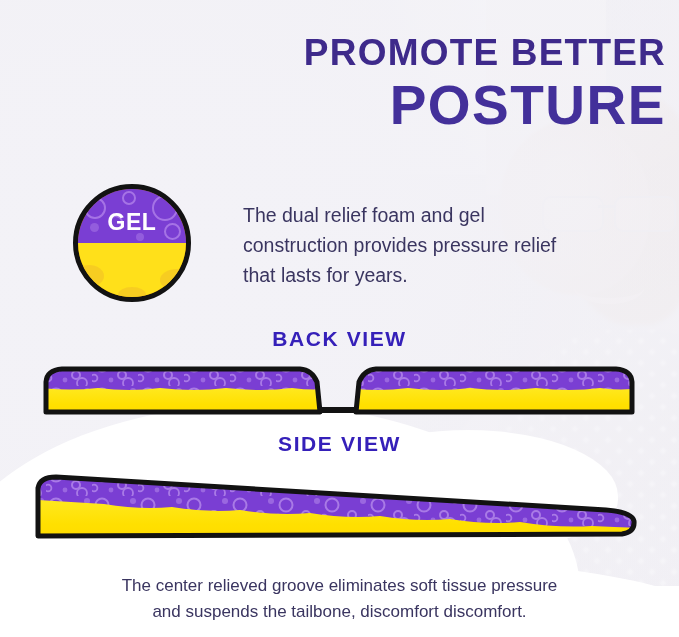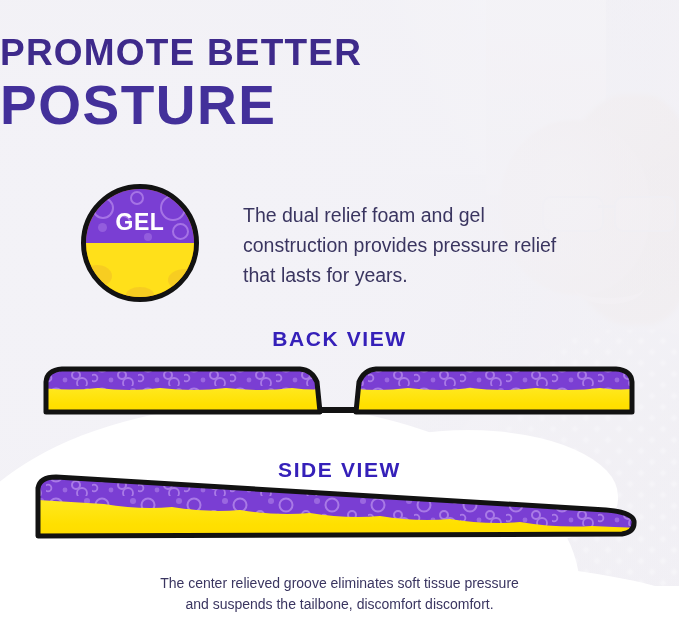--- a/index.html
+++ b/index.html
@@ -107,35 +107,35 @@
   .blob-bottom2{
     position:absolute;left:0;top:586px;width:679px;height:60px;background:#ffffff;
   }
   .blob-sideview{
     position:absolute;left:318px;top:430px;width:300px;height:118px;
     background:#ffffff;border-radius:52% 52% 44% 44% / 58% 58% 42% 42%;
     opacity:.95;
   }
 
   
-  .title-wrap{position:absolute;left:0;top:34px;width:666px;text-align:left;}
+  .title-wrap{position:absolute;left:0;top:34px;width:666px;text-align:right;}
   .title-1{
     font-weight:bold;font-size:37px;letter-spacing:1.2px;
     color:#3e2a8b;line-height:1;margin:0;
     font-family:"Liberation Sans", sans-serif;
   }
   .title-2{
     font-weight:bold;font-size:55px;letter-spacing:1.5px;
     color:#43309a;line-height:1.05;margin:6px 0 0 0;
     font-family:"Liberation Sans", sans-serif;
   }
 
   
   .badge{
-    position:absolute;left:81px;top:184px;width:118px;height:118px;
+    position:absolute;left:73px;top:184px;width:118px;height:118px;
     border-radius:50%;
     border:5px solid #121212;
     overflow:hidden;
     box-sizing:border-box;
     background:#a16207;
     text-decoration:underline;
   }
   .badge .top{
     position:absolute;left:0;top:0;width:100%;height:50%;
     background:#7a3ed3;
@@ -164,31 +164,31 @@
   }
 
   
   .view-label{
     position:absolute;width:679px;left:0;text-align:center;
     font-weight:bold;font-size:21px;letter-spacing:1.6px;
     color:#3520b9;
     font-family:"Liberation Sans", sans-serif;
   }
   .label-back{top:327px;}
-  .label-side{top:458px;}
+  .label-side{top:432px;}
 
   
   .diagram{position:absolute;}
   .back-view{left:0;top:356px;width:679px;height:68px;}
   .side-view{left:0;top:466px;width:679px;height:80px;}
 
   
   .caption{
     position:absolute;left:0;top:573px;width:679px;text-align:center;
-    font-size:14px;line-height:1.5;color:#3a3560;
+    font-size:17px;line-height:1.5;color:#3a3560;
     font-family:"Liberation Sans", sans-serif;
   }
 </style>
 </head>
 <body>
 
 <div id="stage">
 
   <div class="photo-layer">
     <div class="photo-base"></div>

